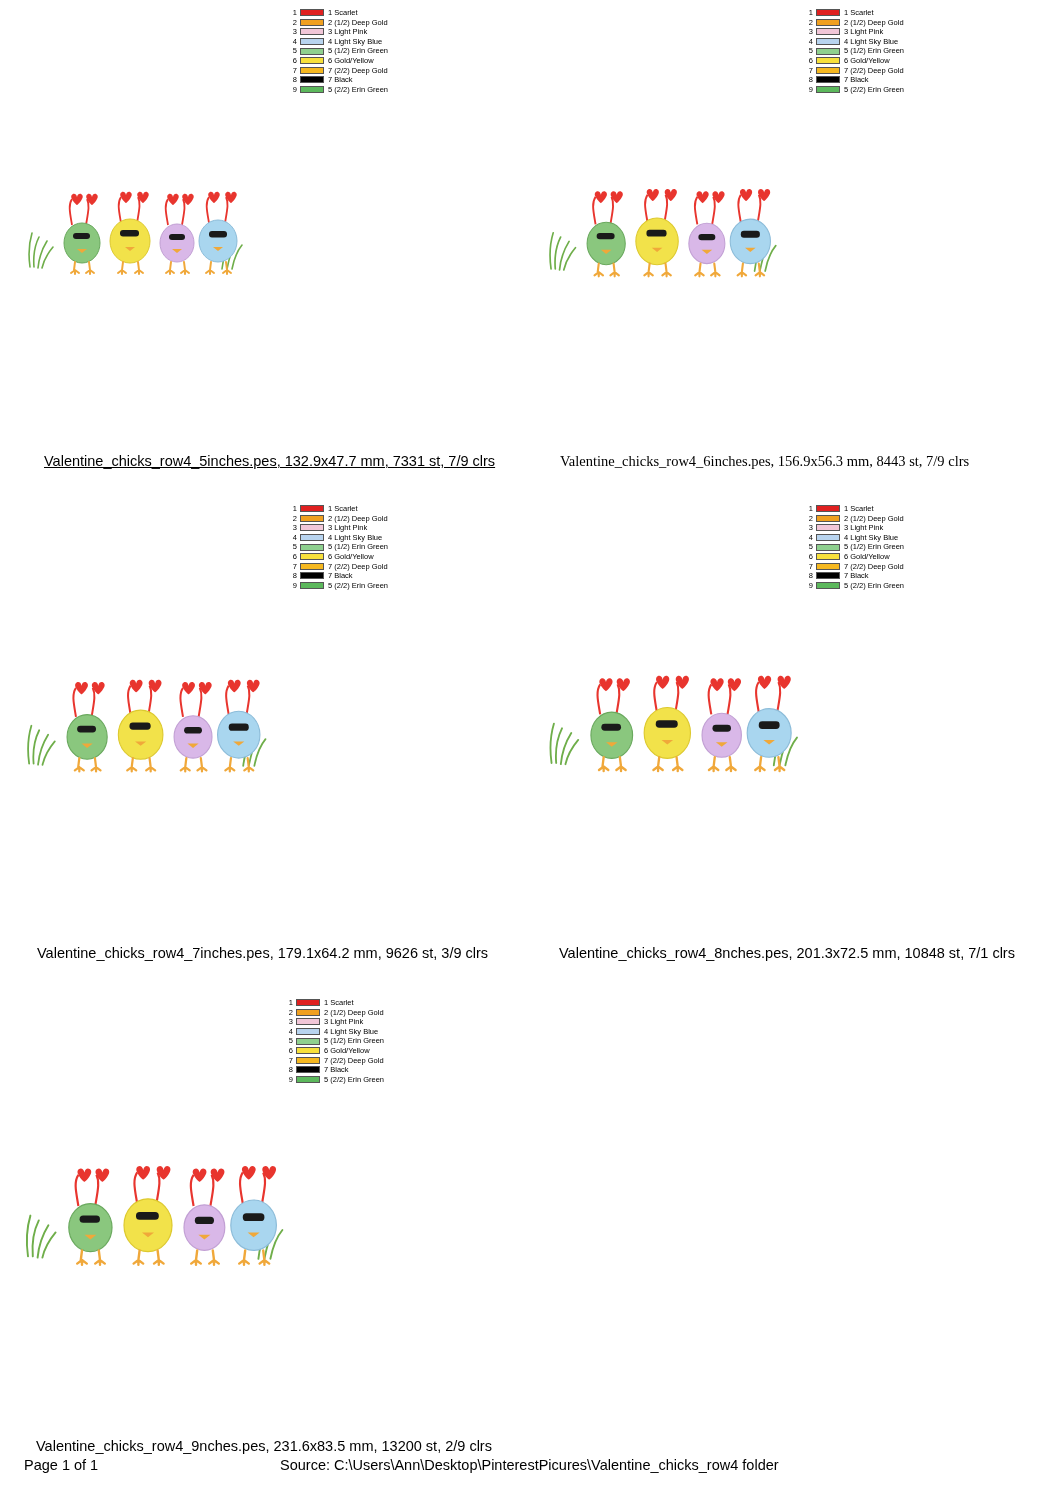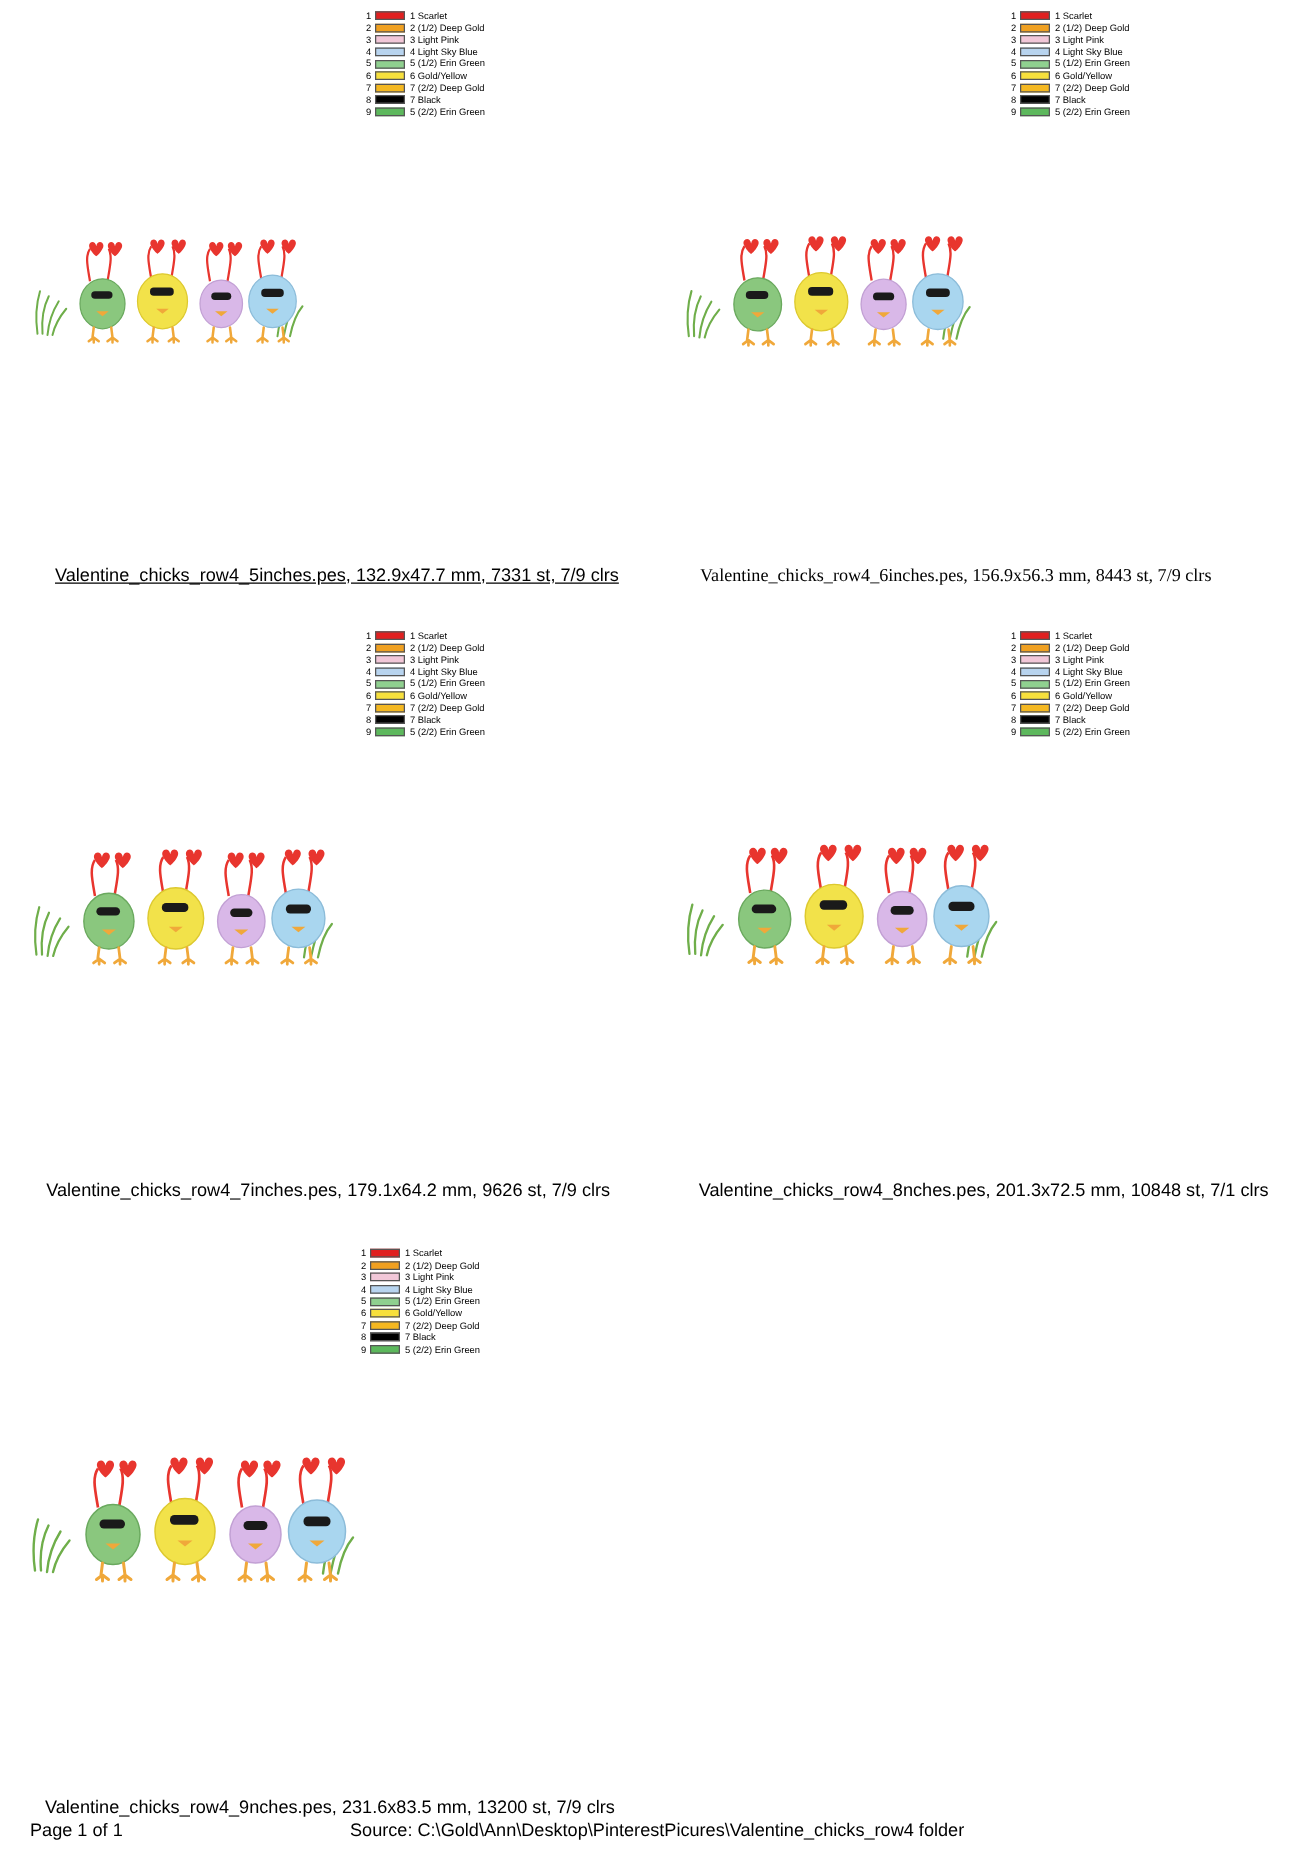--- a/index.html
+++ b/index.html
@@ -436,21 +436,21 @@
         <ellipse cx="198" cy="56" rx="19" ry="21" fill="#a9d6ef"></ellipse>
         <ellipse cx="198" cy="56" rx="19" ry="21" fill="none" stroke="#8cbcd9" stroke-width="1"></ellipse>
         <rect x="189" y="46" width="18" height="6.5" rx="3" fill="#1a1a1a"></rect>
         <path d="M193 62 l5 4 5-4 z" fill="#f0a83a"></path>
         <path d="M191 77 l-1 8 M190 85 l-4 3 M190 85 l0 4 M190 85 l4 3" stroke="#f0a83a" stroke-width="2" fill="none" stroke-linecap="round"></path>
         <path d="M206 77 l1 8 M207 85 l-4 3 M207 85 l0 4 M207 85 l4 3" stroke="#f0a83a" stroke-width="2" fill="none" stroke-linecap="round"></path>
       </g>
     </svg>
   </div>
 
-  <div class="caption" style="left:37px; top:945px;">Valentine_chicks_row4_7inches.pes, 179.1x64.2 mm, 9626 st, 7/9 clrs</div>
+  <div class="caption" style="left:37px; top:945px;">Valentine_chicks_row4_7inches.pes, 179.1x64.2 mm, 9626 st, 3/9 clrs</div>
 
   <div class="design" style="left:800px; top:504px;">
     <div class="legend">
       <div class="legend-row">
         <span class="legend-idx">1</span>
         <span class="legend-swatch" style="background:#e02020"></span>
         <span class="legend-label">1 Scarlet</span>
       </div>
       <div class="legend-row">
         <span class="legend-idx">2</span>
@@ -668,18 +668,18 @@
         <ellipse cx="198" cy="56" rx="19" ry="21" fill="#a9d6ef"></ellipse>
         <ellipse cx="198" cy="56" rx="19" ry="21" fill="none" stroke="#8cbcd9" stroke-width="1"></ellipse>
         <rect x="189" y="46" width="18" height="6.5" rx="3" fill="#1a1a1a"></rect>
         <path d="M193 62 l5 4 5-4 z" fill="#f0a83a"></path>
         <path d="M191 77 l-1 8 M190 85 l-4 3 M190 85 l0 4 M190 85 l4 3" stroke="#f0a83a" stroke-width="2" fill="none" stroke-linecap="round"></path>
         <path d="M206 77 l1 8 M207 85 l-4 3 M207 85 l0 4 M207 85 l4 3" stroke="#f0a83a" stroke-width="2" fill="none" stroke-linecap="round"></path>
       </g>
     </svg>
   </div>
 
-  <div class="caption" style="left:36px; top:1438px;">Valentine_chicks_row4_9nches.pes, 231.6x83.5 mm, 13200 st, 7/9 clrs</div>
+  <div class="caption" style="left:36px; top:1438px;">Valentine_chicks_row4_9nches.pes, 231.6x83.5 mm, 13200 st, 2/9 clrs</div>
 
   <div class="footer-page">Page 1 of 1</div>
-  <div class="footer-source">Source: C:\Gold\Ann\Desktop\PinterestPicures\Valentine_chicks_row4 folder</div>
+  <div class="footer-source">Source: C:\Users\Ann\Desktop\PinterestPicures\Valentine_chicks_row4 folder</div>
 
 </div>
 
 </body></html>

